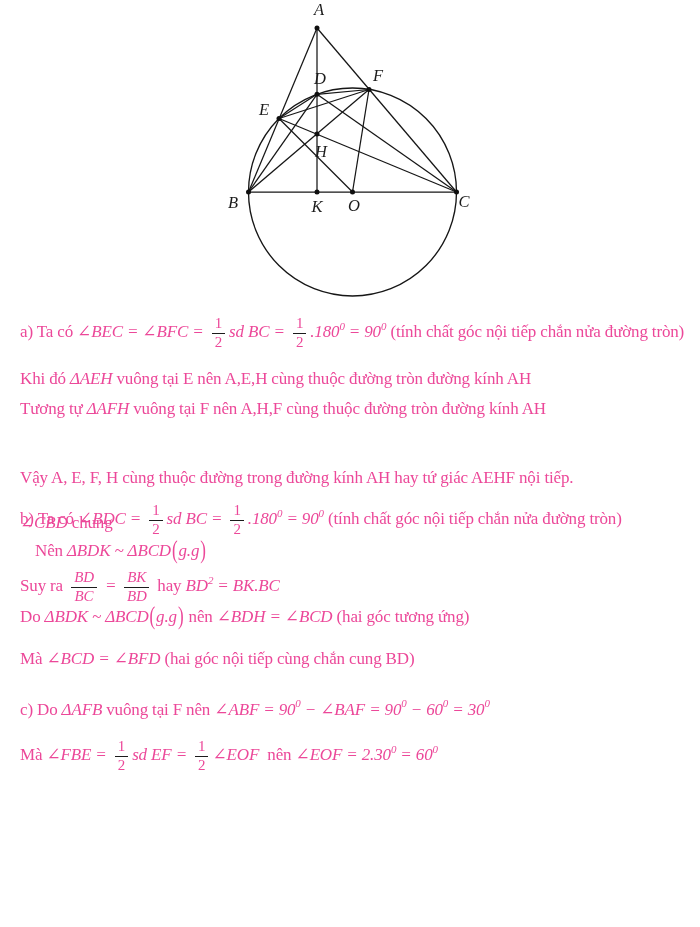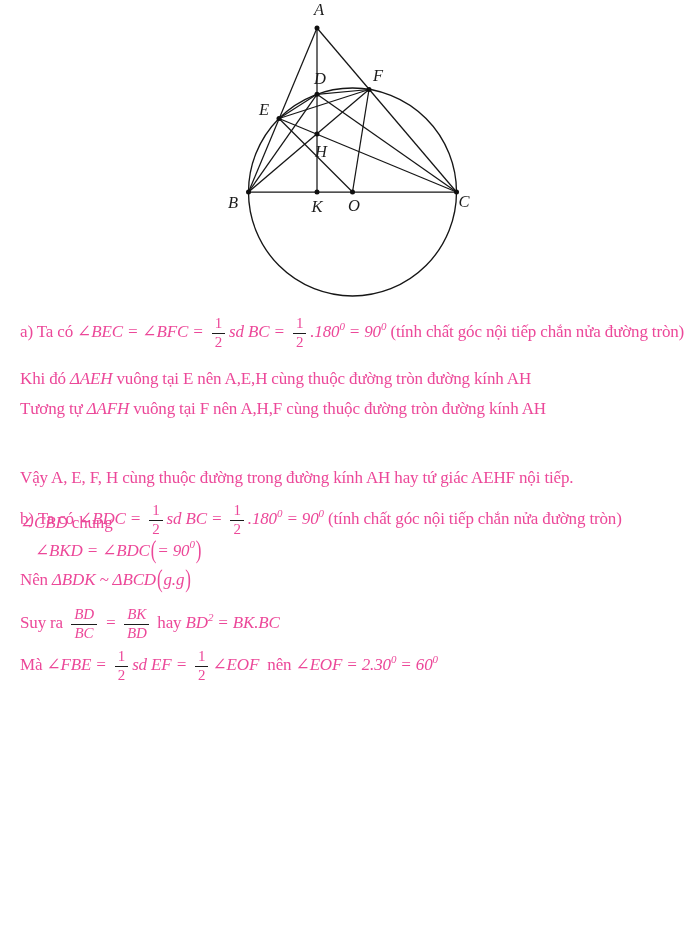--- a/index.html
+++ b/index.html
@@ -82,18 +82,20 @@
         <text x="354" y="211" class="lbl">O</text>
       </svg>
   </div>
   <div id="solution" class="sol">
       <div class="line"><span class="t">a) Ta có </span><span class="m">∠BEC = ∠BFC = </span><span class="frac"><span class="fn">1</span><span class="fd">2</span></span><span class="m">sd BC = </span><span class="frac"><span class="fn">1</span><span class="fd">2</span></span><span class="m">.180</span><sup class="sup">0</sup><span class="m"> = 90</span><sup class="sup">0</sup><span class="t"> (tính chất góc nội tiếp chắn nửa đường tròn)</span></div>
       <div class="line"><span class="t">Khi đó </span><span class="m">ΔAEH</span><span class="t">  vuông tại E nên A,E,H cùng thuộc đường tròn đường kính AH</span></div>
       <div class="line"><span class="t">Tương tự </span><span class="m">ΔAFH</span><span class="t">  vuông tại F nên A,H,F cùng thuộc đường tròn đường kính AH</span></div>
       <div class="line"><span class="t">Vậy A, E, F, H cùng thuộc đường trong đường kính AH hay tứ giác AEHF nội tiếp.</span></div>
       <div class="line"><span class="t">b) Ta có </span><span class="m">∠BDC = </span><span class="frac"><span class="fn">1</span><span class="fd">2</span></span><span class="m">sd BC = </span><span class="frac"><span class="fn">1</span><span class="fd">2</span></span><span class="m">.180</span><sup class="sup">0</sup><span class="m"> = 90</span><sup class="sup">0</sup><span class="t"> (tính chất góc nội tiếp chắn nửa đường tròn)</span></div>
       <div class="line"><span class="m">∠CBD</span><span class="t"> chung</span></div>
-      <div class="line"><span class="m">∠BKD = ∠BDC</span><span class="bp">(</span><span class="m">= 90</span><sup class="sup">0</sup><span class="bp">)</span></div>
       <div class="line"><span class="t">Nên </span><span class="m">ΔBDK ~ ΔBCD</span><span class="bp">(</span><span class="m">g.g</span><span class="bp">)</span></div>
       <div class="line"><span class="t">Suy ra </span><span class="frac it"><span class="fn">BD</span><span class="fd">BC</span></span><span class="m"> = </span><span class="frac it"><span class="fn">BK</span><span class="fd">BD</span></span><span class="t"> hay </span><span class="m">BD</span><sup class="sup">2</sup><span class="m"> = BK.BC</span></div>
+      <div class="line"><span class="t">Do </span><span class="m">ΔBDK ~ ΔBCD</span><span class="bp">(</span><span class="m">g.g</span><span class="bp">)</span><span class="t"> nên </span><span class="m">∠BDH = ∠BCD</span><span class="t"> (hai góc tương ứng)</span></div>
+      <div class="line"><span class="t">Mà </span><span class="m">∠BCD = ∠BFD</span><span class="t"> (hai góc nội tiếp cùng chắn cung BD)</span></div>
+      <div class="line"><span class="t">c) Do </span><span class="m">ΔAFB</span><span class="t"> vuông tại F  nên </span><span class="m">∠ABF = 90</span><sup class="sup">0</sup><span class="m"> − ∠BAF = 90</span><sup class="sup">0</sup><span class="m"> − 60</span><sup class="sup">0</sup><span class="m"> = 30</span><sup class="sup">0</sup></div>
       <div class="line"><span class="t">Mà </span><span class="m">∠FBE = </span><span class="frac"><span class="fn">1</span><span class="fd">2</span></span><span class="m">sd EF = </span><span class="frac"><span class="fn">1</span><span class="fd">2</span></span><span class="m">∠EOF</span><span class="t">&nbsp; nên </span><span class="m">∠EOF = 2.30</span><sup class="sup">0</sup><span class="m"> = 60</span><sup class="sup">0</sup></div>
     </div>
 </div>
 
 </body></html>

